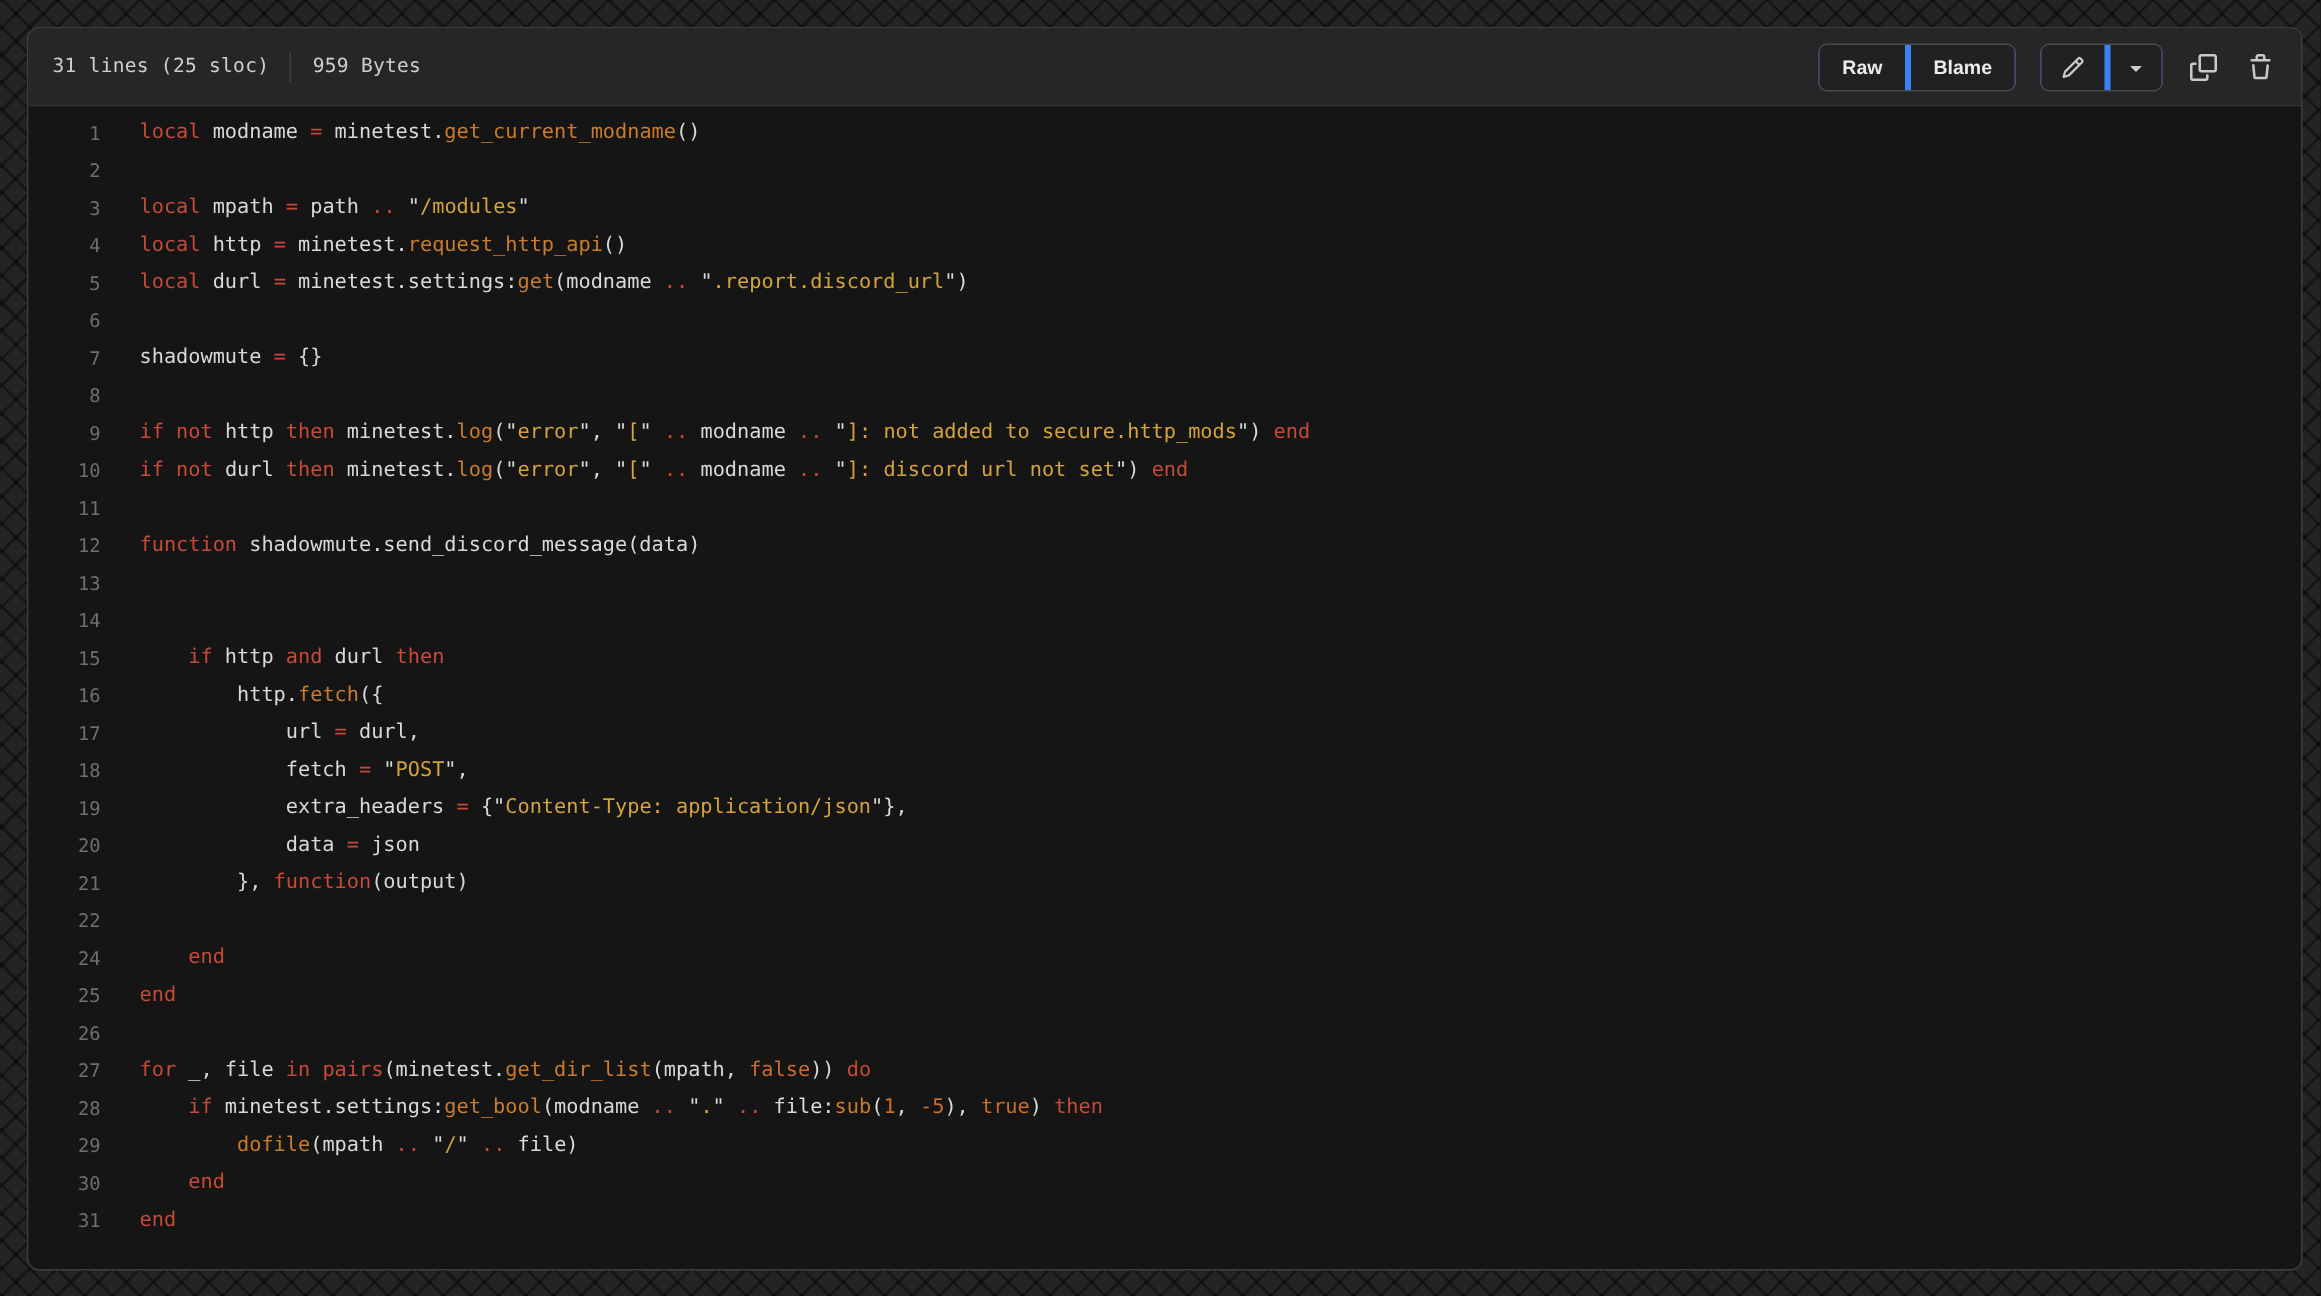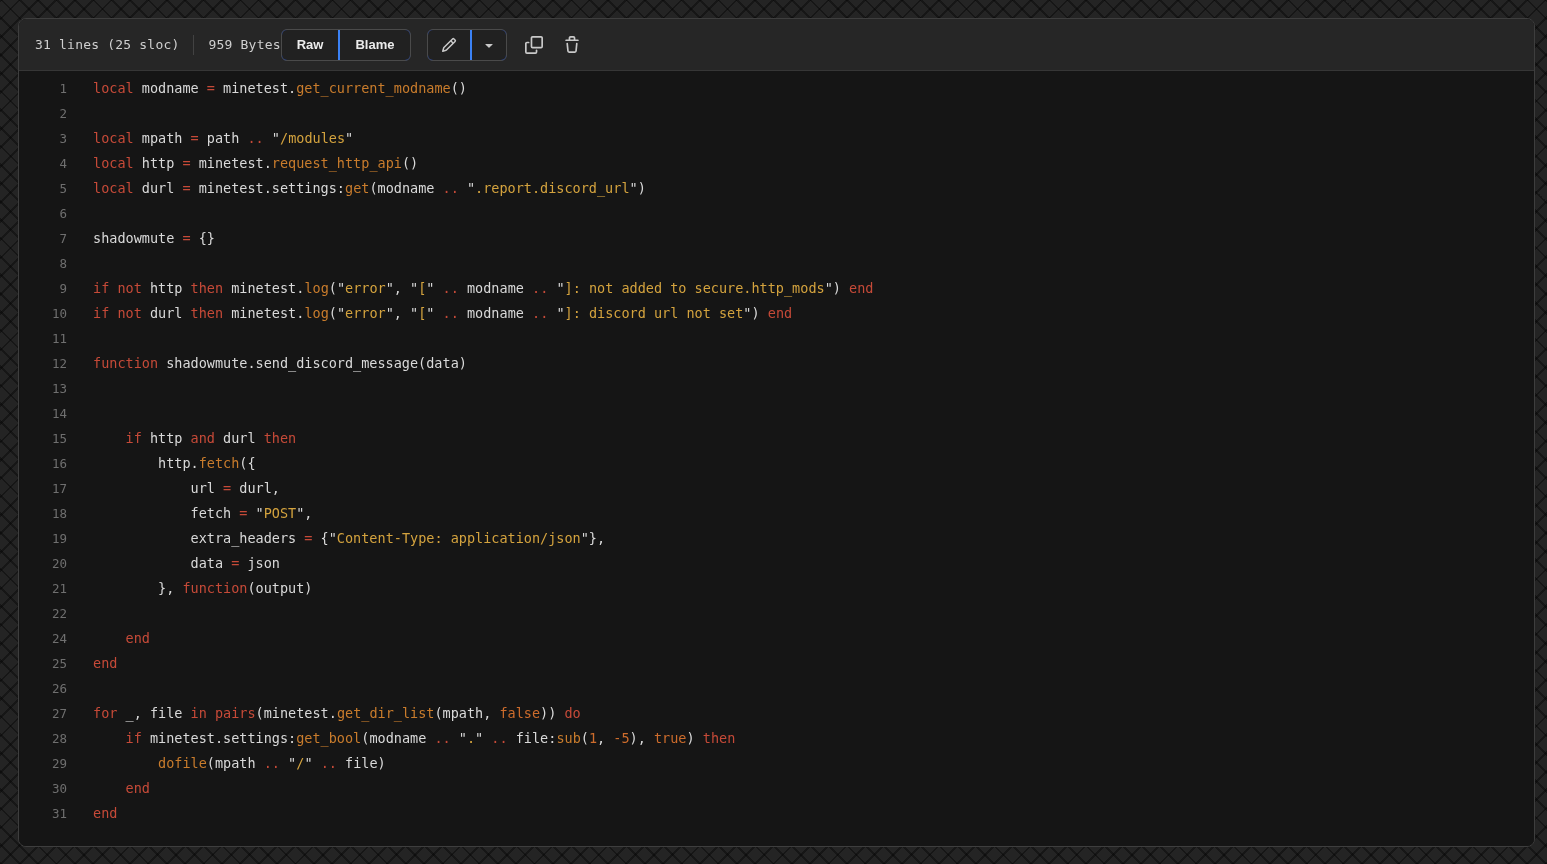--- a/index.html
+++ b/index.html
@@ -17,41 +17,41 @@
     background:#151515;
     border:1px solid #3e3e3e;
     border-radius:8px;
     overflow:hidden;
     display:flex; flex-direction:column;
   }
   .file-header{
     height:52px; flex:0 0 52px;
     background:#262626;
     border-bottom:1px solid #363636;
-    display:flex; align-items:center; justify-content:flex-start;
+    display:flex; align-items:center; justify-content:space-between;
     padding:0 16px;
   }
   .file-info{
     display:flex; align-items:center; gap:14px;
     color:#cfcfcf; font-size:13px; letter-spacing:0.2px;
   }
   .vdiv{ width:1px; height:20px; background:#424242; }
   .file-actions{ display:flex; align-items:center; gap:16px; }
   .btn-group{
     display:flex; align-items:stretch;
     border:1px solid #4a4a4a; border-radius:6px; overflow:hidden;
     background:#1d4ed8; height:32px;
   }
   .btn-group button{
     background:#212121; border:none; cursor:pointer;
     color:#ececec; font-family:"Liberation Sans", sans-serif;
     font-size:13px; font-weight:700; padding:0 15px;
     display:flex; align-items:center; justify-content:center;
   }
-  .btn-group button + button{ border-left:2px solid #3b82f6; }
+  .btn-group button + button{ border-left:4px solid #3b82f6; }
   .btn-icon-seg{ padding:0 13px !important; }
   .btn-caret-seg{ padding:0 9px !important; }
   .icon-btn{
     background:transparent; border:none; cursor:pointer; padding:2px;
     display:flex; align-items:center; justify-content:center;
   }
   .icon-btn svg, .btn-group svg{ display:block; }
   .code-area{
     flex:1 1 auto; background:#151515; padding:5px 0 0 0;
     font-size:13.5px; line-height:25px; overflow:hidden;

